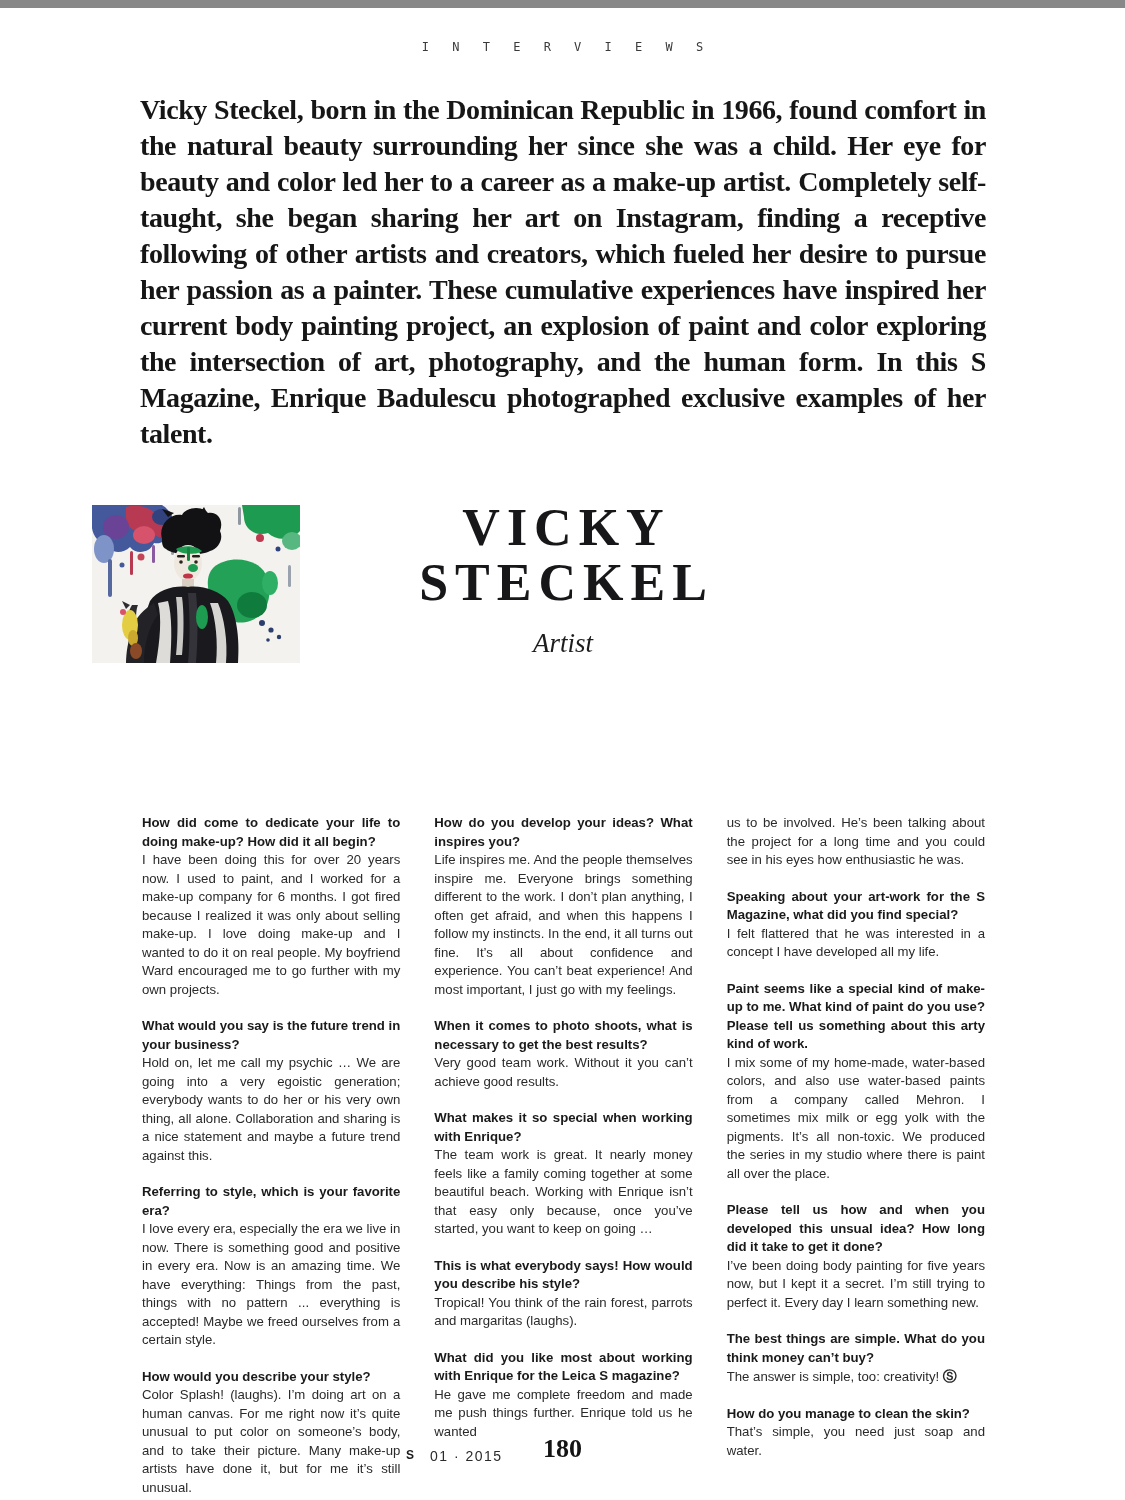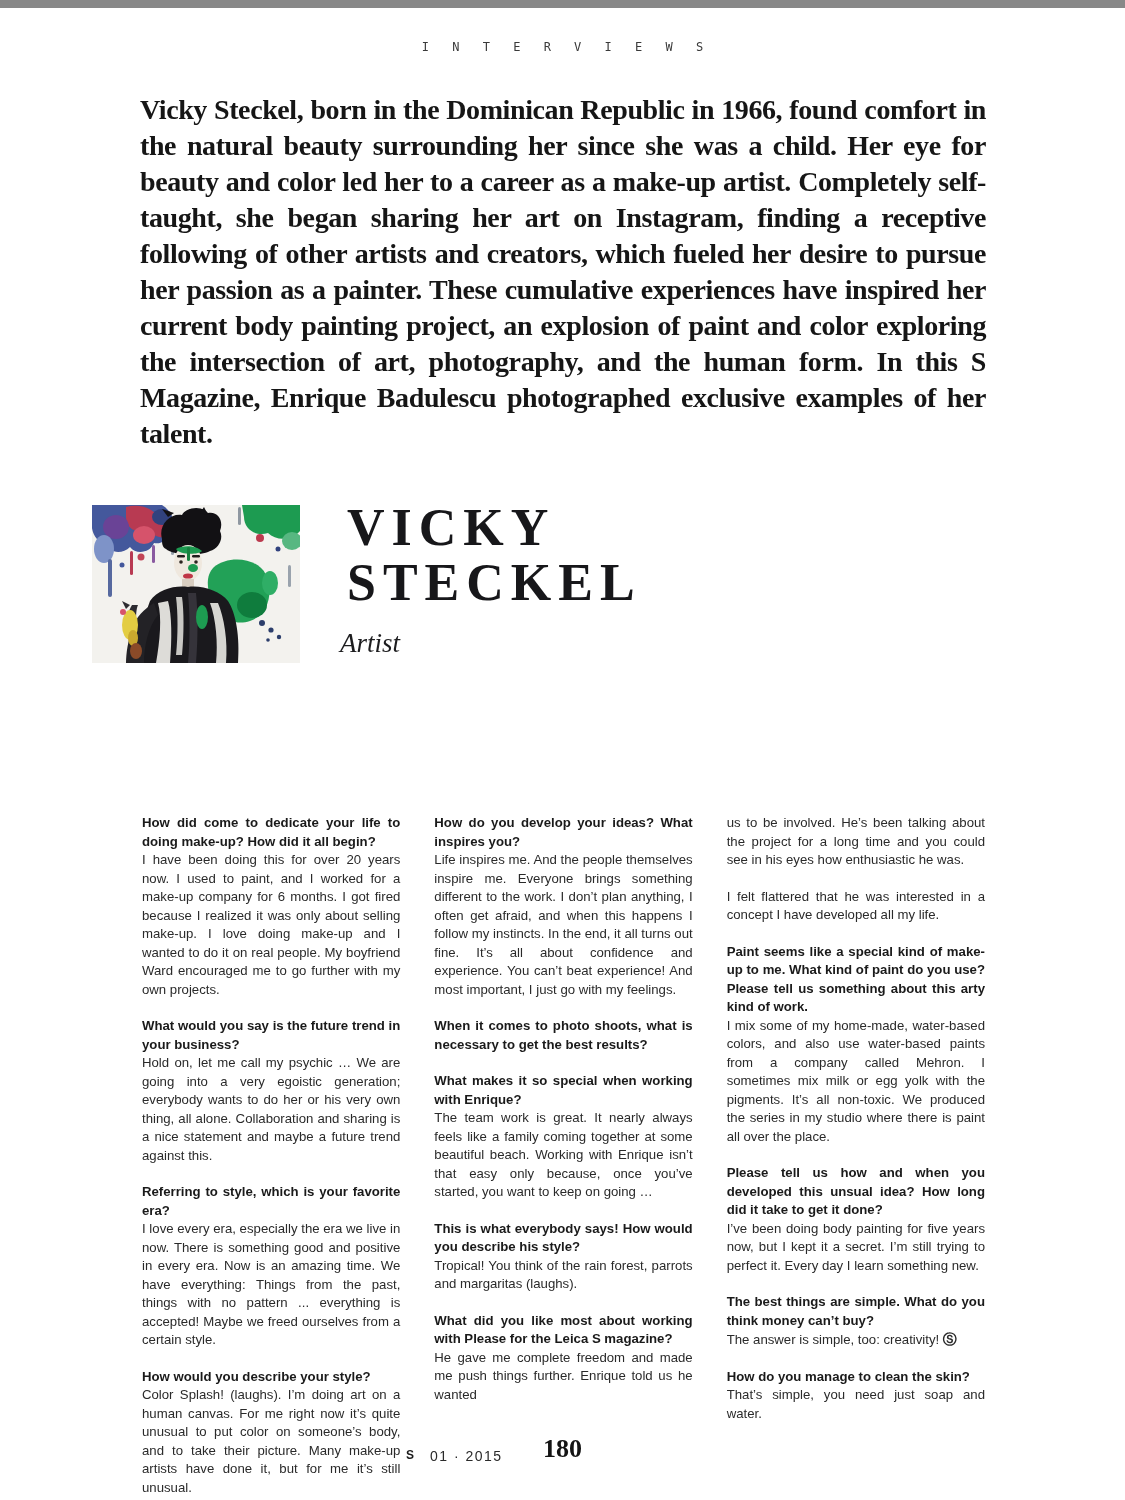--- a/index.html
+++ b/index.html
@@ -53,20 +53,21 @@
     height: 158px;
     overflow: hidden;
   }
   .photo svg { display: block; }
 
   .title-block {
     position: absolute;
     left: 340px;
     top: 492px;
     width: 446px;
+    text-align: center;
   }
   .title-line {
     font-family: "Liberation Serif", serif;
     font-weight: 700;
     font-size: 52px;
     line-height: 55px;
     letter-spacing: 7px;
     color: #17171a;
     text-indent: 7px;
   }
@@ -241,41 +242,43 @@
       </section>
     </div>
 
     <div class="col">
       <section class="qa">
         <h3>How do you develop your ideas? What inspires you?</h3>
         <p>Life inspires me. And the people themselves inspire me. Everyone brings something different to the work. I don’t plan anything, I often get afraid, and when this happens I follow my instincts. In the end, it all turns out fine. It’s all about confidence and experience. You can’t beat experience! And most important, I just go with my feelings.</p>
       </section>
       <section class="qa">
         <h3>When it comes to photo shoots, what is necessary to get the best results?</h3>
+        <p>Very good team work. Without it you can’t achieve good results.</p>
       </section>
       <section class="qa">
         <h3>What makes it so special when working with Enrique?</h3>
-        <p>The team work is great. It nearly always feels like a family coming together at some beautiful beach. Working with Enrique isn’t that easy only because, once you’ve started, you want to keep on going …</p>
+        <p>The team work is great. It nearly money feels like a family coming together at some beautiful beach. Working with Enrique isn’t that easy only because, once you’ve started, you want to keep on going …</p>
       </section>
       <section class="qa">
         <h3>This is what everybody says! How would you describe his style?</h3>
         <p>Tropical! You think of the rain forest, parrots and margaritas (laughs).</p>
       </section>
       <section class="qa">
-        <h3>What did you like most about working with Please for the Leica S magazine?</h3>
+        <h3>What did you like most about working with Enrique for the Leica S magazine?</h3>
         <p>He gave me complete freedom and made me push things further. Enrique told us he wanted</p>
       </section>
     </div>
 
     <div class="col">
       <section class="qa">
 
         <p>us to be involved. He’s been talking about the project for a long time and you could see in his eyes how enthusiastic he was.</p>
       </section>
       <section class="qa">
+        <h3>Speaking about your art-work for the S Magazine, what did you find special?</h3>
         <p>I felt flattered that he was interested in a concept I have developed all my life.</p>
       </section>
       <section class="qa">
         <h3>Paint seems like a special kind of make-up to me. What kind of paint do you use? Please tell us something about this arty kind of work.</h3>
         <p>I mix some of my home-made, water-based colors, and also use water-based paints from a company called Mehron. I sometimes mix milk or egg yolk with the pigments. It’s all non-toxic. We produced the series in my studio where there is paint all over the place.</p>
       </section>
       <section class="qa">
         <h3>Please tell us how and when you developed this unsual idea? How long did it take to get it done?</h3>
         <p>I’ve been doing body painting for five years now, but I kept it a secret. I’m still trying to perfect it. Every day I learn something new.</p>
       </section>

